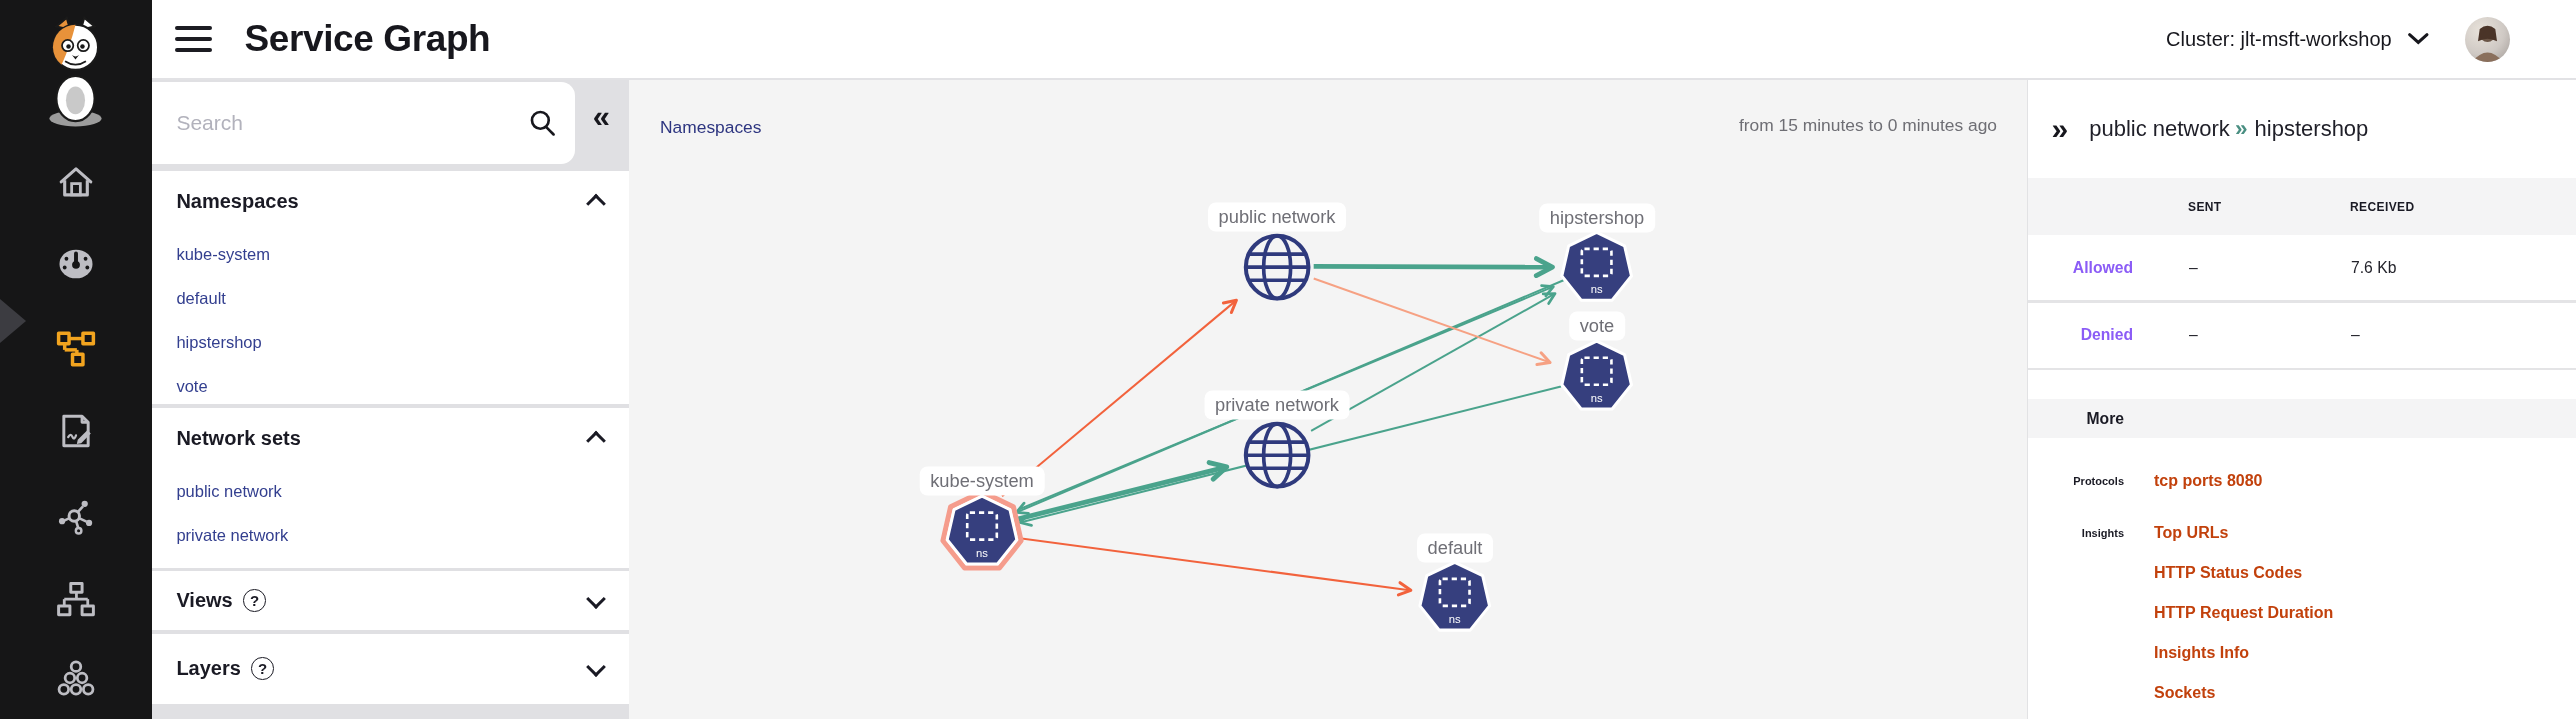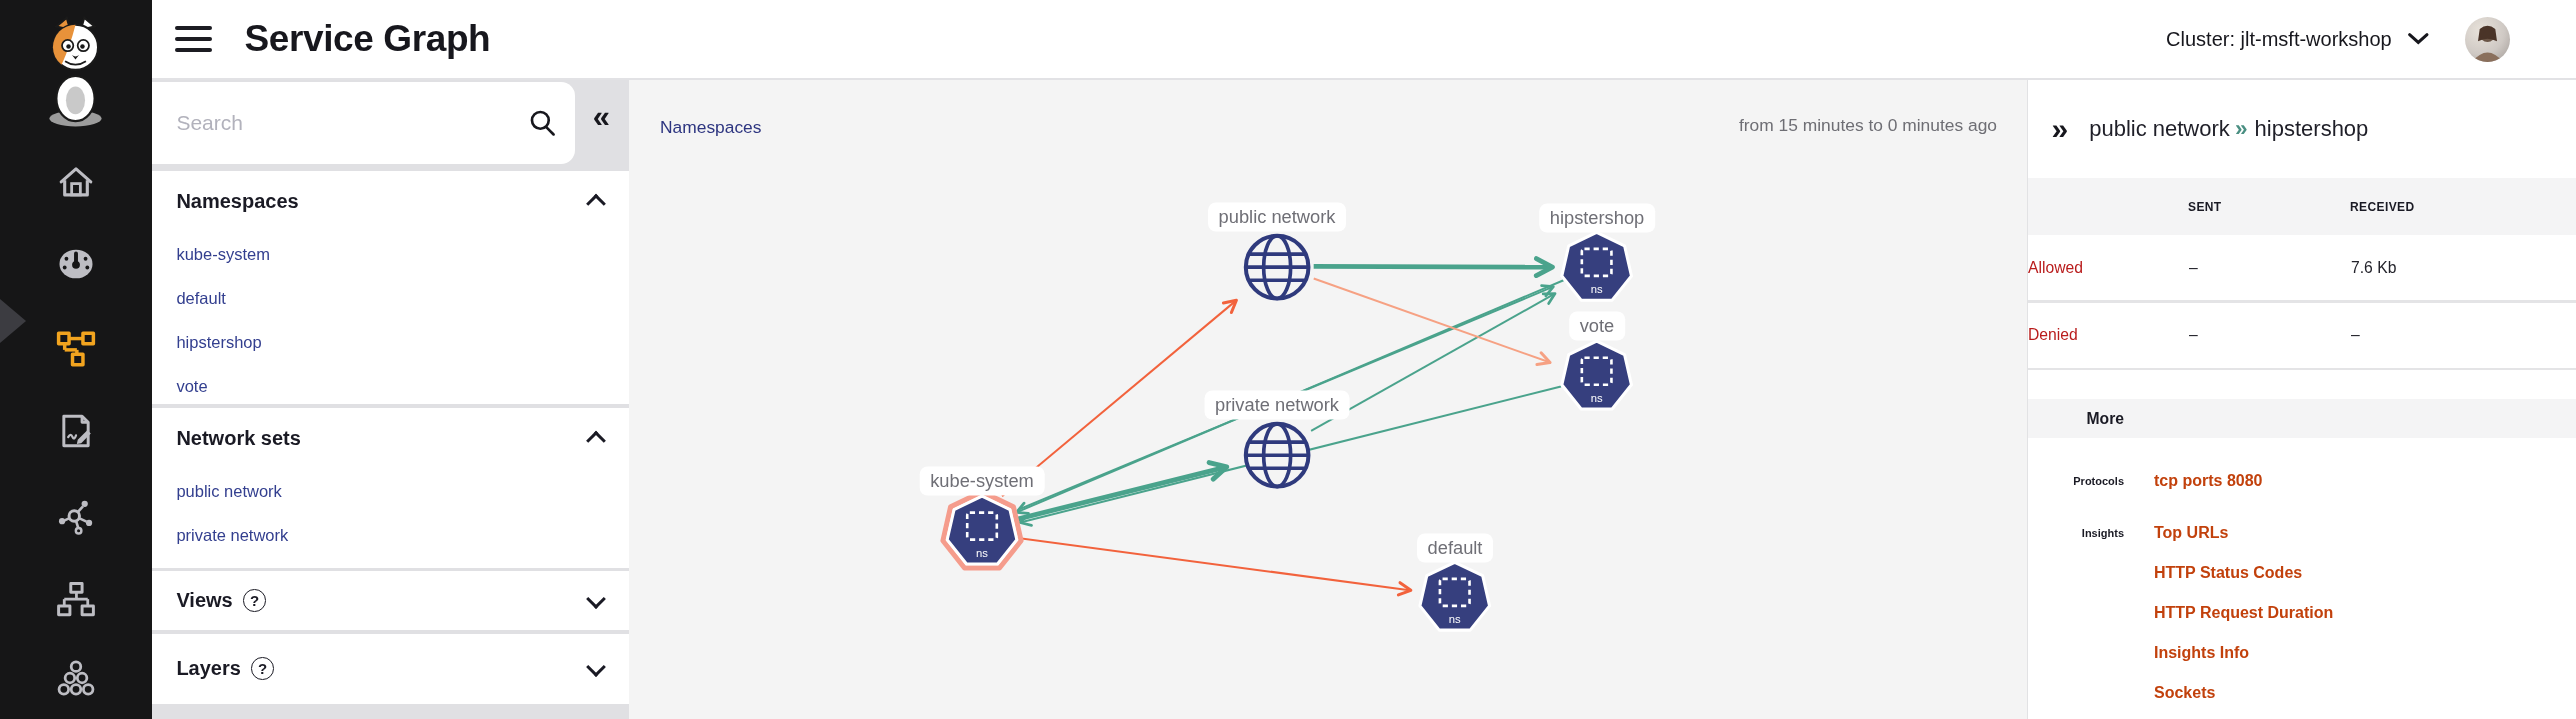--- a/index.html
+++ b/index.html
@@ -52,21 +52,21 @@
   
   .details { position:absolute; left:2027px; top:80px; width:549px; height:639px; background:#ffffff; border-left:1.7px solid #e2e2e4; z-index:3; }
   .bc-row { height:98px; display:flex; align-items:center; padding:0 21px 0 23.5px; }
   .bc-collapse { font-size:30px; font-weight:bold; color:#17171d; cursor:pointer; line-height:1; margin-right:21px; }
   .bc-text { font-size:22px; font-weight:500; color:#1f1f28; display:flex; align-items:center; }
   .bc-sep { color:#4A8F82; font-size:22.6px; font-weight:bold; margin:0 7px 0 5.2px; }
   .band { background:#f4f4f5; }
   .tbl-head { height:57px; display:grid; grid-template-columns:160px 162px auto; align-items:center; }
   .tbl-head .col-h { font-size:12px; font-weight:bold; letter-spacing:0.4px; color:#1a1a24; }
   .tbl-row { height:65px; display:grid; grid-template-columns:105px 56px 162px auto; align-items:center; }
-  .tbl-row .row-label { font-size:15.7px; font-weight:normal; color:#b91c1c; }
+  .tbl-row .row-label { font-size:15.7px; font-weight:bold; color:#8b5cf6; text-align:right; }
   .tbl-row .cell { font-size:15.7px; color:#23232b; }
   .divider { height:2.6px; background:#e4e4e6; }
   .more-band { height:39px; display:flex; align-items:center; }
   .more-title { width:96px; text-align:right; font-size:15.7px; font-weight:bold; color:#1a1a24; }
   .kv { display:grid; grid-template-columns:96px auto; column-gap:30px; margin-top:22.6px; }
   .kv .k { text-align:right; font-size:11px; font-weight:bold; color:#1a1a24; line-height:40px; }
   .kv .v { font-size:16px; color:#c2410c; line-height:40px;font-weight:bold; }
   .kv .v div { line-height:40px; }
   .white-gap { background:#ffffff; }
 </style>

